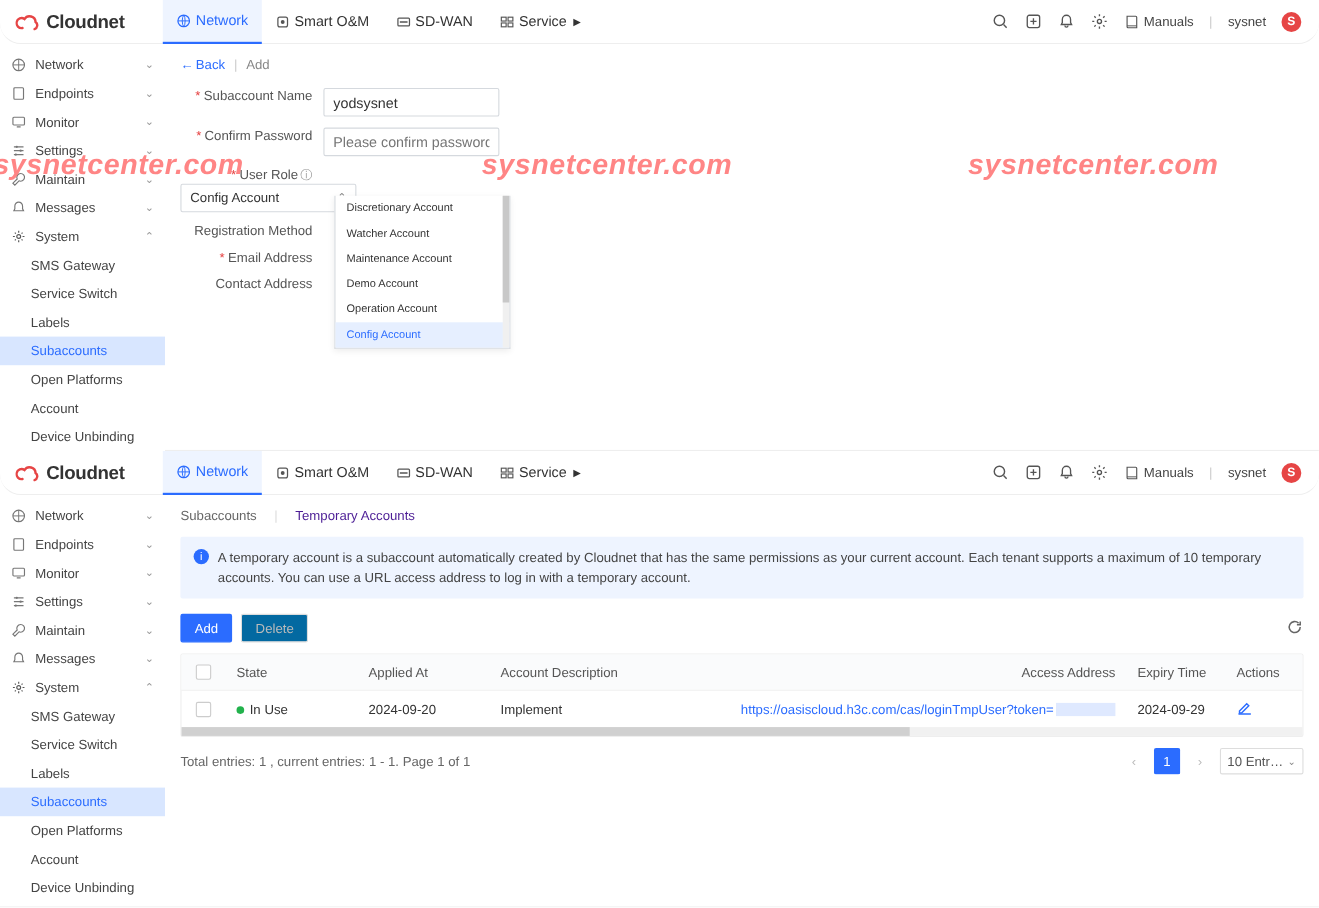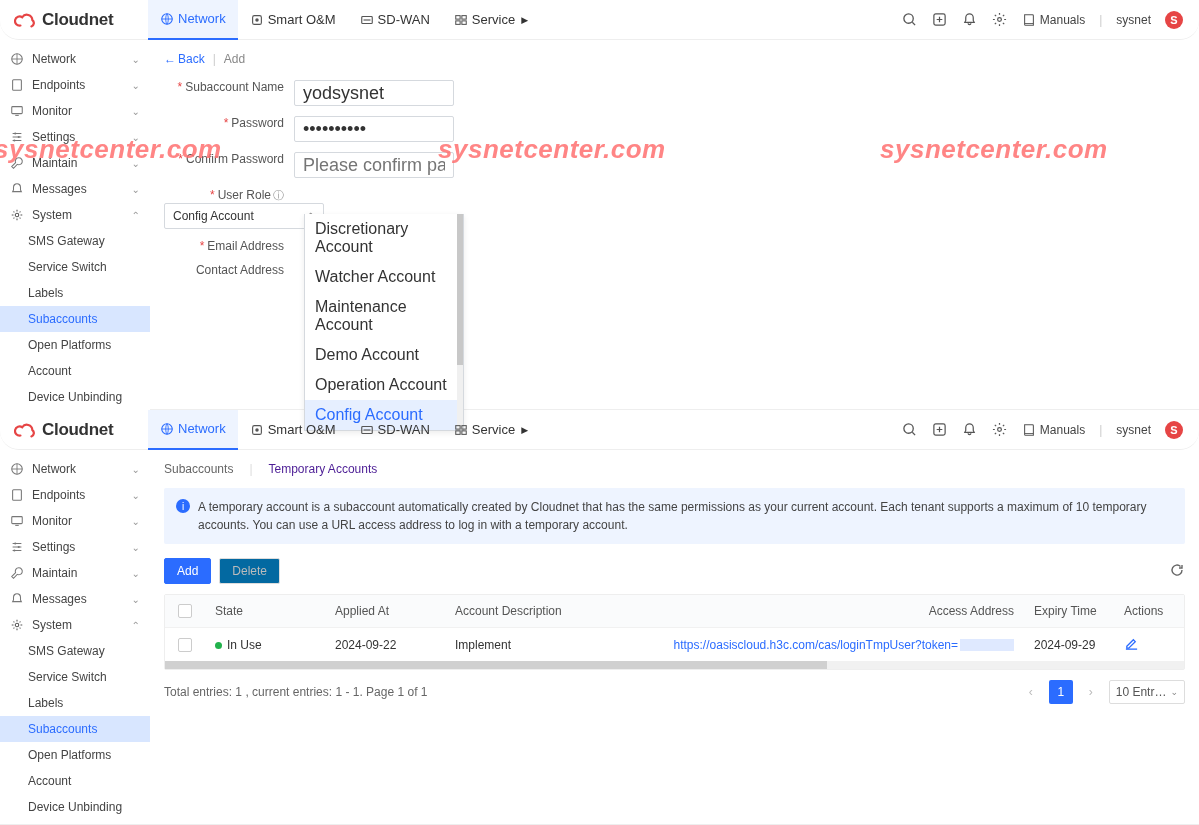--- a/index.html
+++ b/index.html
@@ -29,26 +29,26 @@
 .subitem.active { background: #d8e6ff; color: #2b6cff; border-radius: 0; }
 .content { flex: 1; padding: 8px 14px; position: relative; }
 .crumb { display: flex; align-items: center; gap: 8px; font-size: 12px; color: #888; padding: 4px 0 10px; }
 .crumb .back { color: #2b6cff; cursor: pointer; display: inline-flex; align-items: center; gap: 2px; }
 .crumb .sep { color: #ccc; }
 .form { padding-top: 4px; }
 .frow { display: flex; margin-bottom: 10px; }
 .flabel { width: 130px; text-align: right; padding-right: 10px; font-size: 12px; color: #555; position: relative; }
 .req::before { content: "*"; color: #e64545; margin-right: 3px; }
 .help { color: #999; font-size: 11px; margin-left: 2px; }
-.finput { width: 160px; height: 26px; border: 1px solid #d5d9de; border-radius: 2px; padding: 0 8px; font-size: 18px; color: #333; }
+.finput { width: 160px; height: 26px; border: 1px solid #d5d9de; border-radius: 2px; padding: 0 8px; font-size: 13px; color: #333; }
 .fselect { width: 160px; height: 26px; border: 1px solid #d5d9de; border-radius: 2px; padding: 0 8px; font-size: 12px; display: flex; align-items: center; justify-content: space-between; cursor: pointer; }
 .fselect .sarrow { color: #888; font-size: 10px; }
 .dropdown { position: absolute; width: 160px; background: #fff; border: 1px solid #d5d9de; border-top: none; box-shadow: 0 2px 6px rgba(0,0,0,0.08); }
 .dd-inner { position: relative; }
-.dd-item { padding: 6px 10px; font-size: 16px; color: #333; cursor: pointer; }
+.dd-item { padding: 6px 10px; font-size: 10px; color: #333; cursor: pointer; }
 .dd-item.sel { background: #e6efff; color: #2b6cff; }
 .dd-scroll { position: absolute; right: 0; top: 0; width: 6px; height: 100%; background: #f0f0f0; }
 .dd-thumb { position: absolute; right: 0; top: 0; width: 6px; height: 70%; background: #c8c8c8; }
 .wm { position: absolute; font-size: 26px; font-weight: 800; font-style: italic; color: #ff7070; opacity: 0.85; pointer-events: none; letter-spacing: 0.5px; }
 
 .crumb2 { display: flex; align-items: center; gap: 16px; font-size: 12px; padding: 4px 0 12px; }
 .crumb2 .c1 { color: #666; }
 .crumb2 .c2 { color: #4c1d95; }
 .crumb2 .vsep { color: #ddd; }
 .alert { background: #eef4ff; border-radius: 2px; padding: 10px 12px; display: flex; gap: 8px; font-size: 12px; color: #444; line-height: 1.5; }
@@ -249,24 +249,20 @@
         <span class="back">← <span>Back</span></span>
         <span class="sep">|</span>
         <span>Add</span>
       </div>
       <div class="form">
         <div class="frow">
             <div class="flabel req">Subaccount Name</div>
             <input class="finput" value="yodsysnet" style="">
           </div>
         <div class="frow">
-            <div class="flabel req">Password</div>
-            <input class="finput" type="password" value="••••••••••" style="">
-          </div>
-        <div class="frow">
             <div class="flabel req">Confirm Password</div>
             <input class="finput" placeholder="Please confirm password" style="">
           </div>
         <div class="frow" style="position:relative;flex-direction:column;">
           <div class="flabel req"><span>User Role</span><span class="help">ⓘ</span></div>
           <div class="fselect">
               <span>Config Account</span>
               <span class="sarrow">⌃</span>
             </div>
           <div class="dropdown" style="left:140px; top:26px;">
@@ -277,20 +273,23 @@
               <div class="dd-item">Demo Account</div>
               <div class="dd-item">Operation Account</div>
               <div class="dd-item sel">Config Account</div>
               <div class="dd-scroll">
                   <div class="dd-thumb"></div>
                 </div>
             </div>
           </div>
         </div>
         <div class="frow">
+            <div class="flabel">Registration Method</div>
+          </div>
+        <div class="frow">
             <div class="flabel req">Email Address</div>
           </div>
         <div class="frow">
             <div class="flabel">Contact Address</div>
           </div>
       </div>
     </div>
   </div>
   <div class="wm" style="left:-6px; top:134px;">sysnetcenter.com</div>
   <div class="wm" style="left:438px; top:134px;">sysnetcenter.com</div>
@@ -482,21 +481,21 @@
           <div class="cell c-desc">Account Description</div>
           <div class="cell c-access">Access Address</div>
           <div class="cell c-expiry">Expiry Time</div>
           <div class="cell c-actions">Actions</div>
         </div>
         <div class="trow">
           <div class="cell c-chk">
               <span class="chkbox"></span>
             </div>
           <div class="cell c-state"><span class="status-dot"></span><span>In Use</span></div>
-          <div class="cell c-applied">2024-09-22</div>
+          <div class="cell c-applied">2024-09-20</div>
           <div class="cell c-desc">Implement</div>
           <div class="cell c-access"><span class="link">https://oasiscloud.h3c.com/cas/loginTmpUser?token=</span><span class="mask"></span></div>
           <div class="cell c-expiry">2024-09-29</div>
           <div class="cell c-actions"><span class="editicon"><svg width="15" height="15" viewBox="0 0 16 16">
                   <path d="M3 11l7-7 2 2-7 7H3v-2z" fill="none" stroke="#2b6cff" stroke-width="1.4"></path>
                   <path d="M2 14h12" stroke="#2b6cff" stroke-width="1.4"></path>
                 </svg></span></div>
         </div>
         <div class="hscroll">
             <div class="hthumb"></div>

